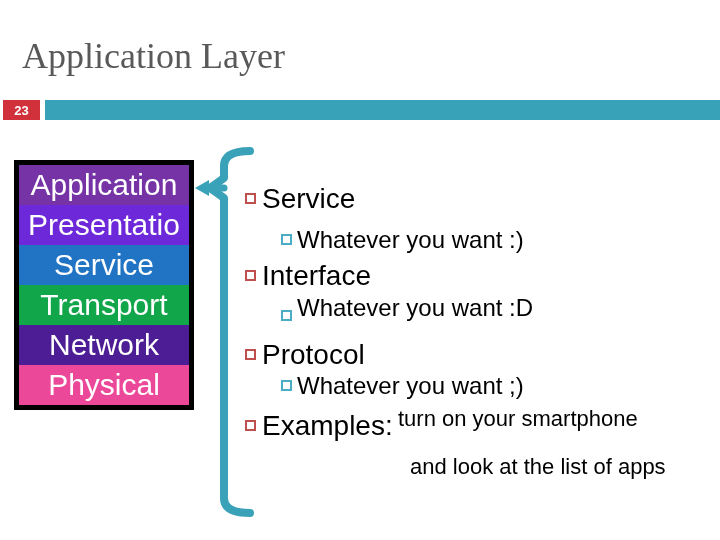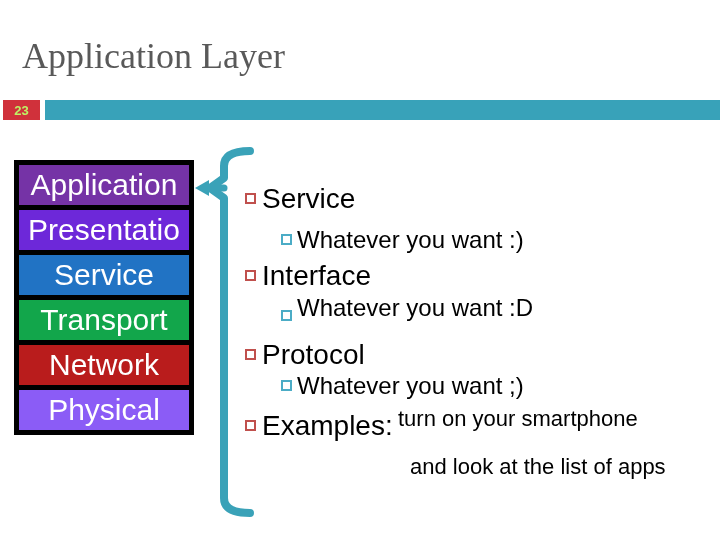--- a/index.html
+++ b/index.html
@@ -13,33 +13,33 @@
   
   .slide-title{
     left:22px;top:35px;
     font-size:36px;
     white-space:nowrap;
   }
 
   
   .page-num{
     left:3px;top:100px;width:37px;height:20px;
-    color:#bef264;font-size:13px;font-weight:bold;
+    color:#ffffff;font-size:13px;font-weight:bold;
     display:flex;align-items:center;justify-content:center;
   }
   .band{
     left:45px;top:100px;width:675px;height:20px;
   }
 
   
   .stack{
     left:14px;top:160px;width:180px;
     background:#000000;
     padding:5px;box-sizing:border-box;
-    display:flex;flex-direction:column;gap:5px;
+    display:flex;flex-direction:column;
   }
   .stack-row{
     height:40px;
     color:#ffffff;font-size:30px;
     display:flex;align-items:center;justify-content:center;
     white-space:nowrap;overflow:hidden;
   }
 
   
   .brace-svg{left:188px;top:140px;}
@@ -62,22 +62,22 @@
 <div class="abs slide-title" style="color: rgb(89, 89, 89); font-family: Liberation Serif, serif;">Application Layer</div>
 
 <div class="abs page-num" style="background: rgb(208, 49, 59);">23</div>
 <div class="abs band" style="background: rgb(56, 162, 185);"></div>
 
 <div class="abs stack" style="background: rgb(0, 0, 0);">
   <div class="stack-row" style="background: rgb(117, 51, 166);">Application</div>
   <div class="stack-row" style="background: #6d28d9;">Presentatio</div>
   <div class="stack-row" style="background: rgb(33, 115, 196);">Service</div>
   <div class="stack-row" style="background: rgb(18, 166, 75);">Transport</div>
-  <div class="stack-row" style="background: #b91c1c;">Network</div>
-  <div class="stack-row" style="background: #8b5cf6;">Physical</div>
+  <div class="stack-row" style="background: #4c1d95;">Network</div>
+  <div class="stack-row" style="background: #ec4899;">Physical</div>
 </div>
 
 <svg class="abs brace-svg" width="70" height="385" viewBox="0 0 70 385">
   <path d="M62,11 Q36,11 36,26 L36,38 L22,48 L36,58 L36,358 Q36,373 62,373" fill="none" stroke-width="8" stroke-linecap="round" stroke-linejoin="round" style="stroke: rgb(58, 162, 184);"></path>
   <line x1="36" y1="48" x2="18" y2="48" stroke-width="7" stroke-linecap="round" style="stroke: rgb(58, 162, 184);"></line>
   <polygon points="7,48 21,40 21,56" style="fill: rgb(58, 162, 184);"></polygon>
 </svg>
 
 <div class="abs bullet b1" style="left:245px;top:193px;"></div>
 <div class="abs line lvl1" style="left:262px;top:183px;">Service</div>

